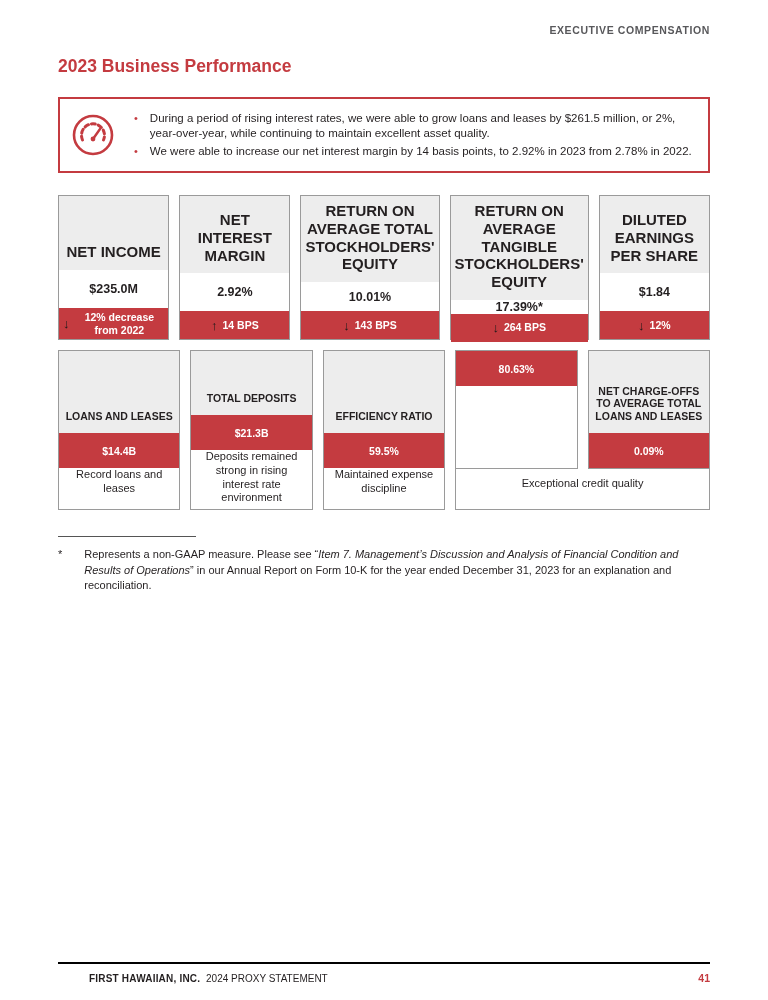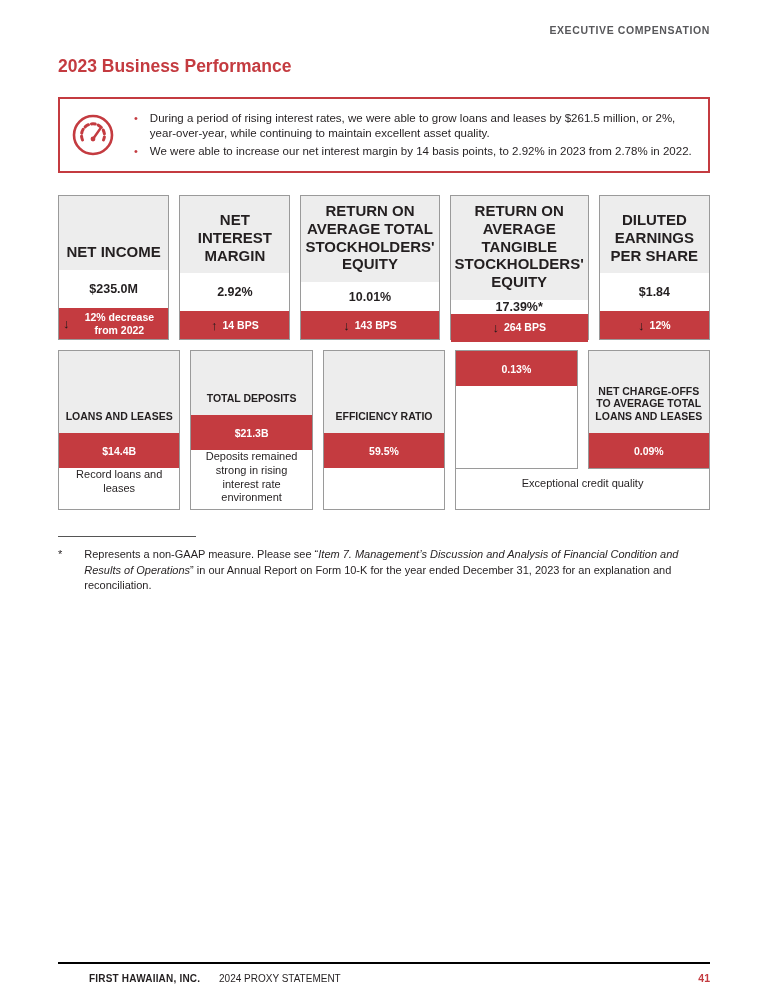--- a/index.html
+++ b/index.html
@@ -85,21 +85,21 @@
     grid-column:1 / 3;border:1px solid var(--card-border);border-top:none;
     text-align:center;font-size:11px;padding-top:8px;background:#fff;
   }
   .footnote-rule{width:138px;border-top:1px solid #555;margin:26px 0 10px;}
   .footnote{display:flex;gap:22px;font-size:11px;line-height:1.42;max-width:660px;}
   .footnote .marker{flex:0 0 auto;}
   .footer{position:absolute;left:58px;right:58px;bottom:16px;}
   .footer-rule{border-top:2px solid #000;margin-bottom:8px;}
   .footer-row{display:flex;justify-content:space-between;align-items:baseline;font-size:10px;}
   .footer-brand{font-weight:bold;letter-spacing:.2px;margin-left:31px;}
-  .footer-doc{margin-left:16px;}
+  .footer-doc{margin-left:3px;}
   .footer-page{color:var(--accent-red);font-weight:bold;font-size:10.5px;}
 </style>
 </head>
 <body>
 
 <div class="page">
 
   <div class="section-header">EXECUTIVE COMPENSATION</div>
 
   <div class="page-title">2023 Business Performance</div>
@@ -184,25 +184,26 @@
 
     <div class="card">
       <div class="label2">TOTAL DEPOSITS</div>
       <div class="banner2">$21.3B</div>
       <div class="card-note">Deposits remained strong in rising interest rate environment</div>
     </div>
 
     <div class="card">
       <div class="label2">EFFICIENCY RATIO</div>
       <div class="banner2">59.5%</div>
+      <div class="card-note">Maintained expense discipline</div>
     </div>
 
     <div class="merged">
       <div class="mini-card">
-        <div class="banner2">0.13%</div>
+        <div class="banner2">80.63%</div>
       </div>
       <div class="mini-card">
         <div class="label2">NET CHARGE-OFFS TO AVERAGE TOTAL LOANS AND LEASES</div>
         <div class="banner2">0.09%</div>
       </div>
       <div class="merged-note">Exceptional credit quality</div>
     </div>
 
   </div>
 

